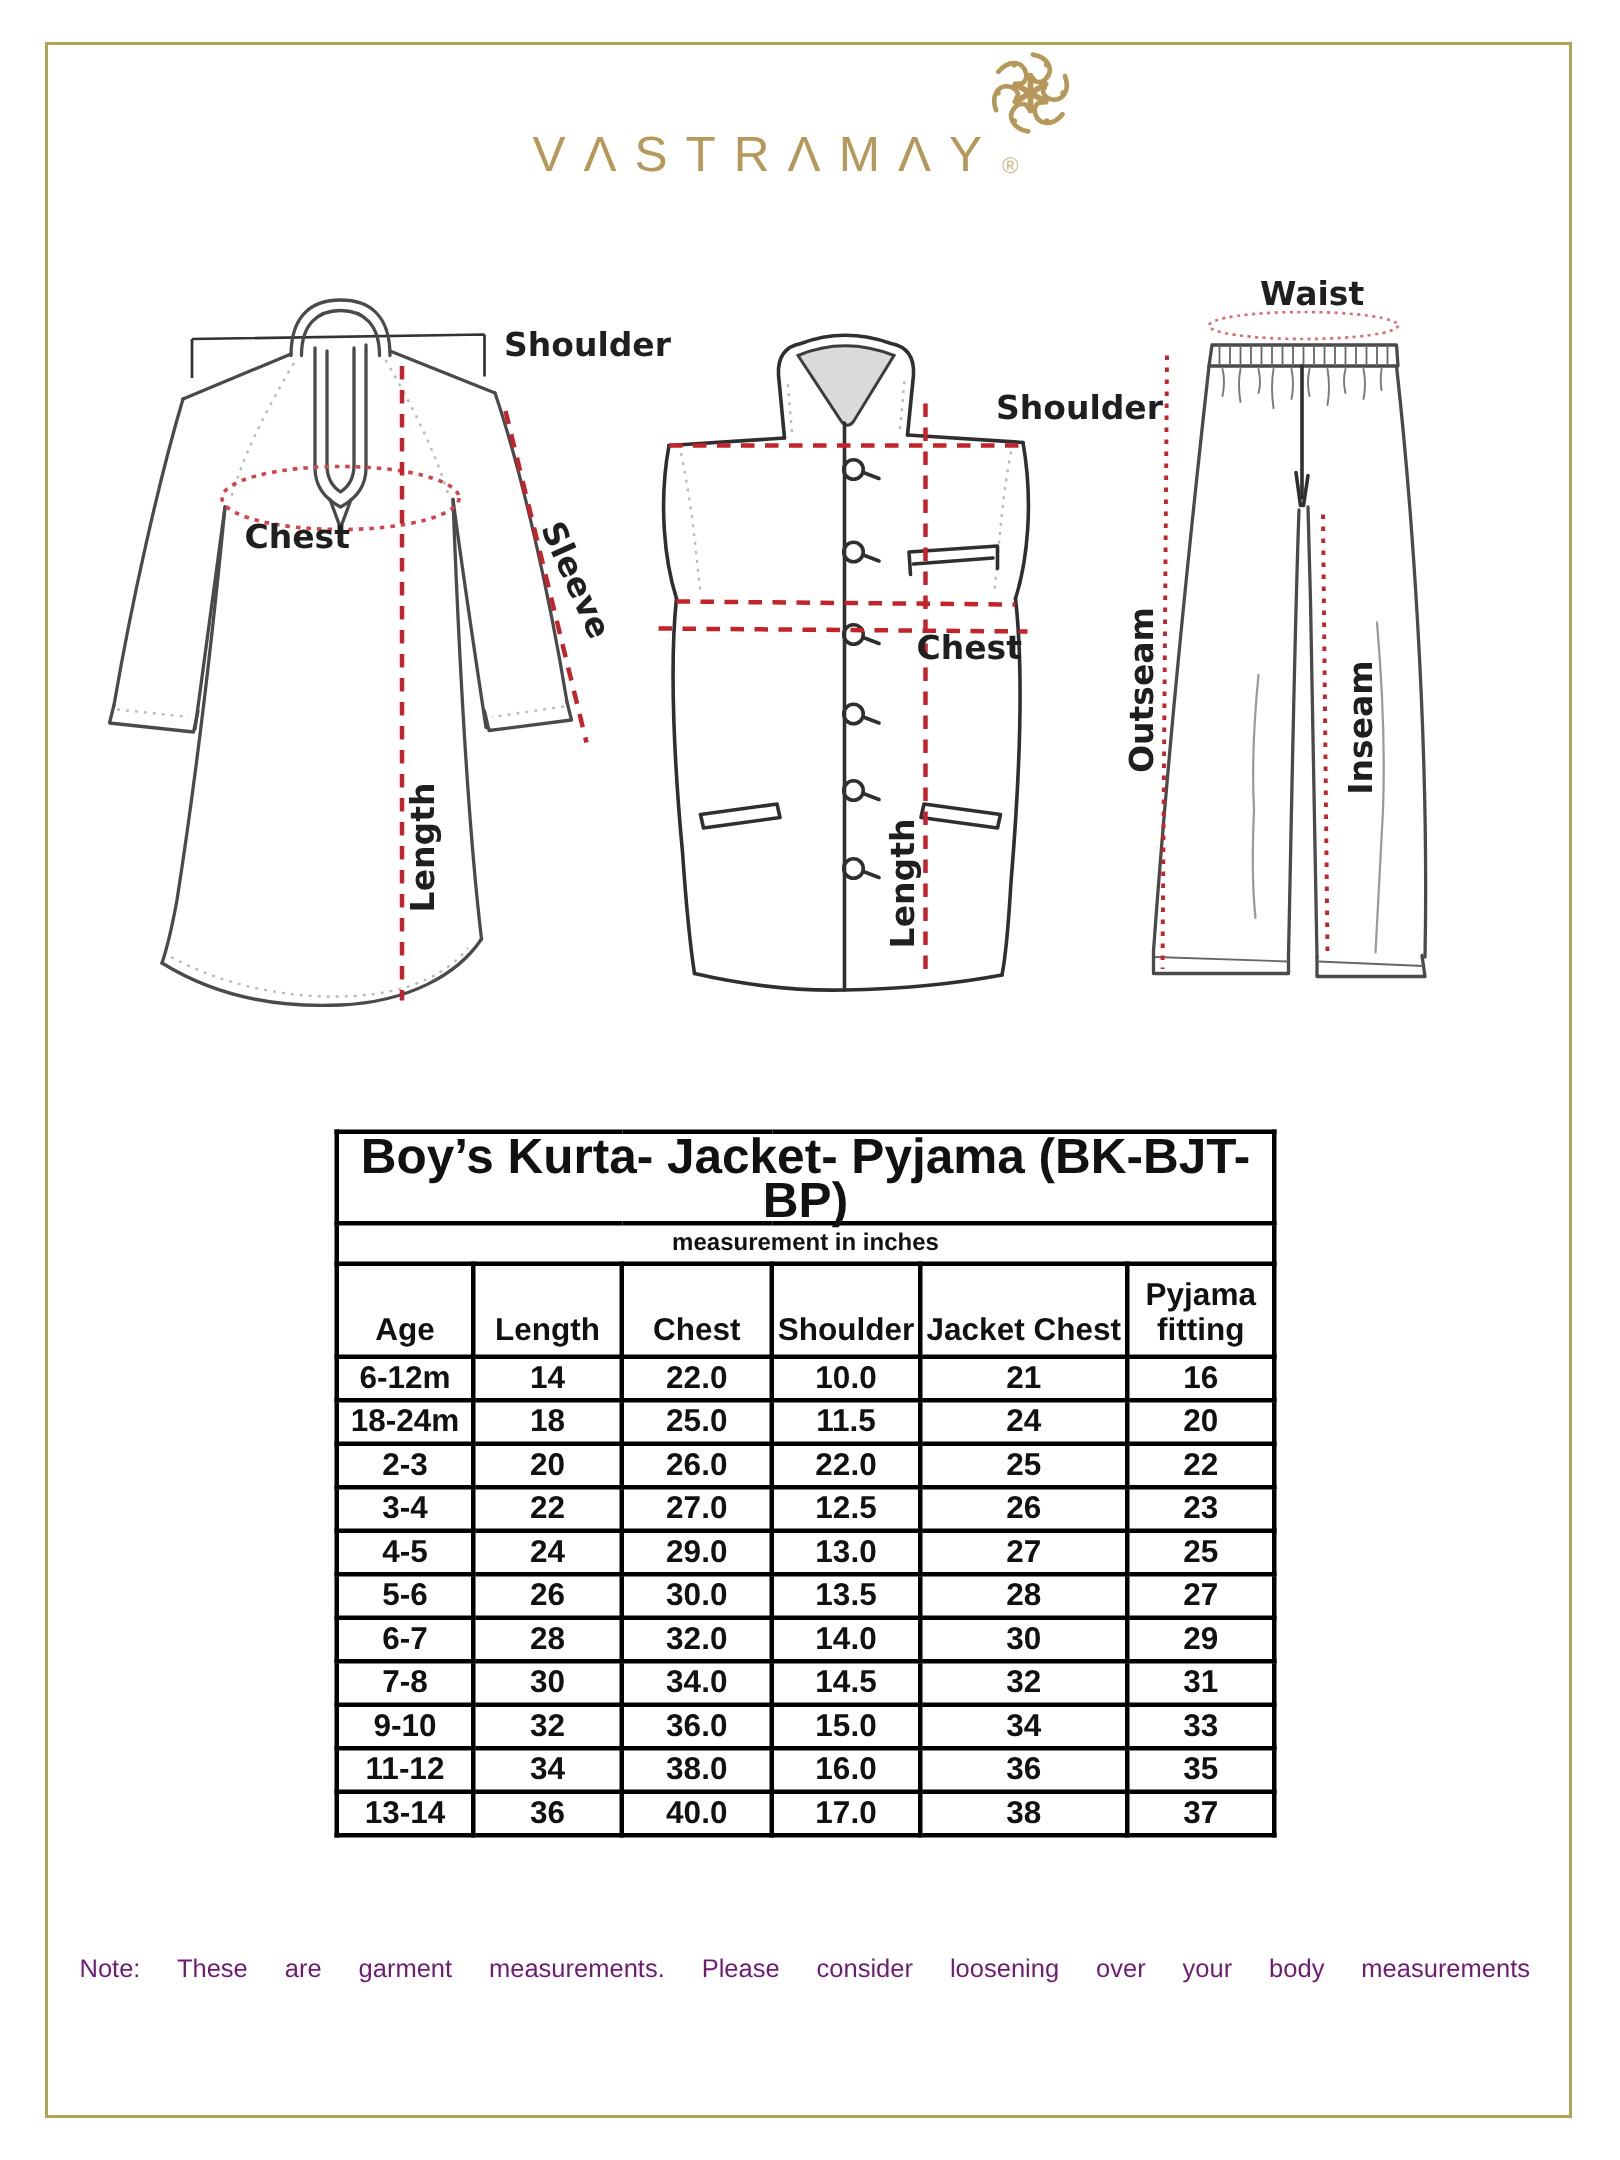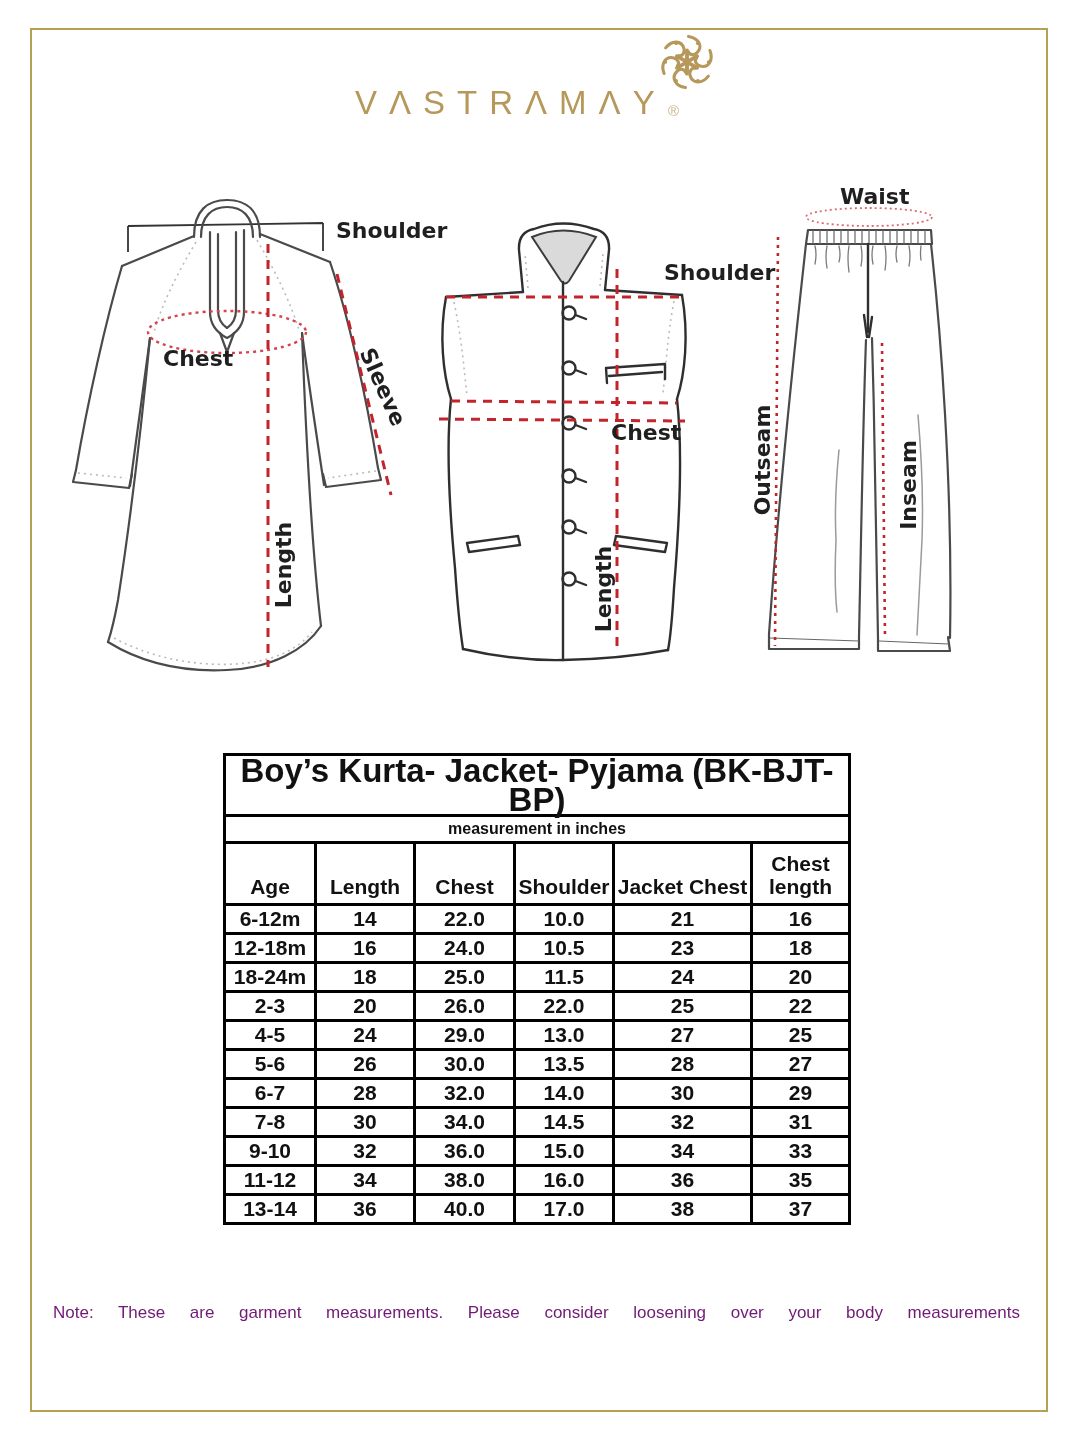--- a/index.html
+++ b/index.html
@@ -218,57 +218,57 @@
       </tr>
       <tr>
         <th colspan="6" class="t-sub">measurement in inches</th>
       </tr>
       <tr class="t-cols">
           <th>Age</th>
           <th>Length</th>
           <th>Chest</th>
           <th>Shoulder</th>
           <th>Jacket Chest</th>
-          <th>Chest length</th>
+          <th>Pyjama fitting</th>
         </tr>
     </thead>
     <tbody>
         <tr>
           <td>6-12m</td>
           <td>14</td>
           <td>22.0</td>
           <td>10.0</td>
           <td>21</td>
           <td>16</td>
         </tr>
         <tr>
-          <td>12-18m</td>
-          <td>16</td>
-          <td>24.0</td>
-          <td>10.5</td>
-          <td>23</td>
-          <td>18</td>
-        </tr>
-        <tr>
           <td>18-24m</td>
           <td>18</td>
           <td>25.0</td>
           <td>11.5</td>
           <td>24</td>
           <td>20</td>
         </tr>
         <tr>
           <td>2-3</td>
           <td>20</td>
           <td>26.0</td>
           <td>22.0</td>
           <td>25</td>
           <td>22</td>
         </tr>
         <tr>
+          <td>3-4</td>
+          <td>22</td>
+          <td>27.0</td>
+          <td>12.5</td>
+          <td>26</td>
+          <td>23</td>
+        </tr>
+        <tr>
           <td>4-5</td>
           <td>24</td>
           <td>29.0</td>
           <td>13.0</td>
           <td>27</td>
           <td>25</td>
         </tr>
         <tr>
           <td>5-6</td>
           <td>26</td>

